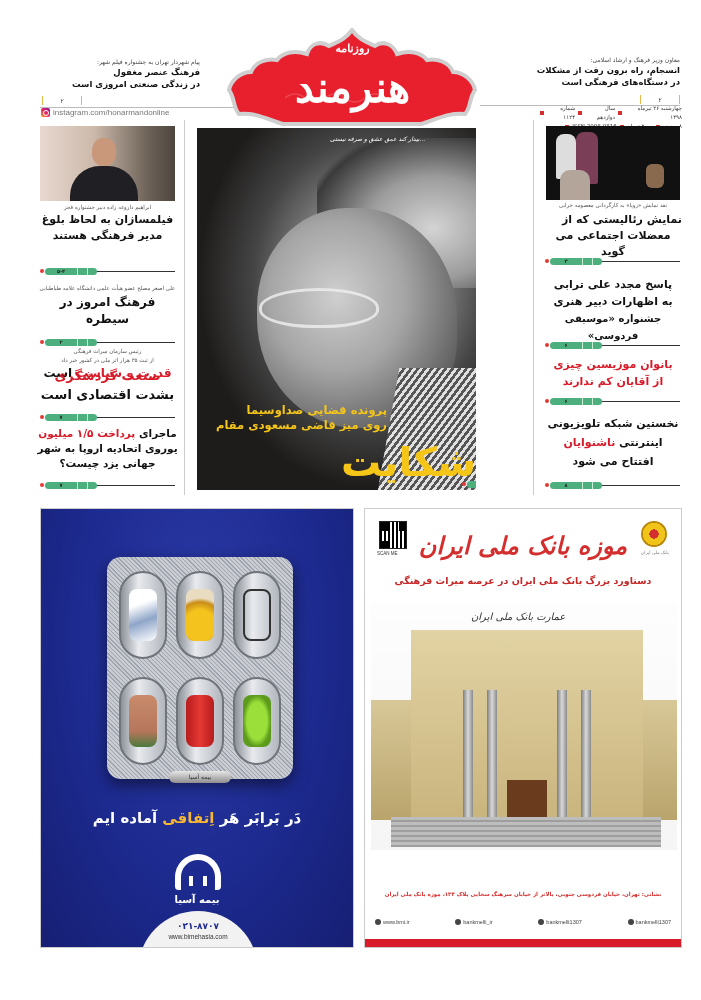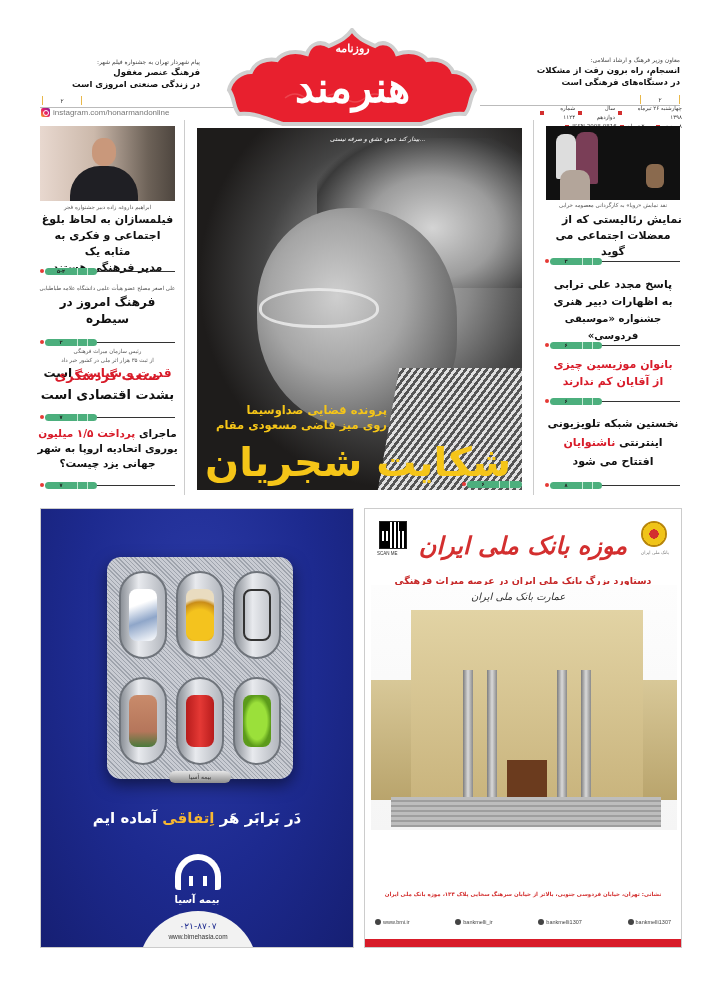--- a/index.html
+++ b/index.html
@@ -67,21 +67,21 @@
   .bar-pill .seg-num { width: 32px; text-align: center; color: #222; font-weight: bold; }
   .bar-pill .seg { width: 10px; height: 7px; border-left: 1px solid #c8ecd6; }
   .bar-line { flex: 1; height: 1px; background: #333; }
 
   .photo {
     position: absolute; overflow: hidden;
   }
 
   
   .cover {
-    left: 197px; top: 128px; width: 325px; height: 362px;
+    left: 197px; top: 128px; width: 279px; height: 362px;
     background: radial-gradient(ellipse at 62% 42%, #bdbdbd 0%, #8a8a8a 25%, #444 48%, #1e1c1b 70%);
     overflow: hidden;
   }
   .cover-hair {
     position: absolute; left: 120px; top: 10px; width: 210px; height: 150px;
     background: radial-gradient(ellipse at 55% 60%, #d4d4d4 0%, #9c9c9c 40%, #3a3a3a 75%, transparent 80%);
   }
   .cover-face {
     position: absolute; left: 60px; top: 80px; width: 200px; height: 220px;
     border-radius: 45% 50% 40% 50%;
@@ -131,21 +131,21 @@
   }
   .asia-logo::after {
     content: ""; position: absolute; left: 8px; right: 8px; bottom: 4px; height: 10px;
     border-left: 4px solid #fff; border-right: 4px solid #fff;
   }
   .asia-name { position: absolute; left: 0; right: 0; top: 385px; text-align: center; color: #fff; font-size: 10px; font-weight: bold; }
   .asia-circle {
     position: absolute; left: 97px; top: 402px; width: 120px; height: 70px; border-radius: 60px 60px 0 0;
     background: #f2f2f2; text-align: center; padding-top: 10px;
   }
-  .asia-phone { font-size: 9px; font-weight: normal; color: #1d2a8f; direction: ltr; }
+  .asia-phone { font-size: 9px; font-weight: bold; color: #1d2a8f; direction: ltr; }
   .asia-web { font-family: "Liberation Sans", sans-serif; font-size: 6.5px; color: #333; direction: ltr; margin-top: 2px; }
 
   .ad-right {
     left: 364px; top: 508px; width: 318px; height: 440px; background: #fff;
     border: 1px solid #ccc; overflow: hidden;
   }
   .qr {
     position: absolute; left: 14px; top: 12px; width: 28px; height: 28px;
     background:
       linear-gradient(#000,#000) 0 0/9px 9px no-repeat,
@@ -160,21 +160,21 @@
     position: absolute; right: 14px; top: 12px; width: 26px; height: 26px; border-radius: 50%;
     background: radial-gradient(circle, #d32f2f 0 25%, #f0c419 26% 60%, #b8860b 61%);
   }
   .bmi-name { position: absolute; right: 12px; top: 41px; font-size: 4.5px; color: #777; }
   .museum-title {
     position: absolute; left: 0; right: 0; top: 22px; text-align: center;
     font-family: "DejaVu Serif", serif; font-style: italic; font-weight: bold; font-size: 24px; color: #d32f2f;
   }
   .museum-sub { position: absolute; left: 0; right: 0; top: 66px; text-align: center; font-size: 9.5px; font-weight: bold; color: #c62828; }
   .building {
-    position: absolute; left: 6px; top: 76px; width: 306px; height: 245px;
+    position: absolute; left: 6px; top: 96px; width: 306px; height: 245px;
     background: linear-gradient(#fdfdfd 0%, #f5f5f5 100%);
   }
   .bld-main {
     position: absolute; left: 40px; top: 25px; width: 232px; height: 190px;
     background: linear-gradient(#e2d3a4, #c9b47d);
   }
   .bld-wing { position: absolute; top: 95px; width: 40px; height: 120px; background: linear-gradient(#d8c898, #b9a46c); }
   .bld-col {
     position: absolute; top: 60px; width: 10px; height: 150px;
     background: linear-gradient(90deg, #7d7d7d, #d9d9d9 50%, #8a8a8a);
@@ -269,21 +269,20 @@
 
 <div class="abs col-divider" style="left:184px; top:120px; height:375px;"></div>
 <div class="photo" style="left:40px; top:126px; width:135px; height:75px; background: linear-gradient(90deg,#e8d8cf 0%,#ccb9ab 40%,#6d6258 80%,#4e463f 100%);">
   <div style="position:absolute; left:52px; top:12px; width:24px; height:28px; border-radius:45%; background:#c9987b;"></div>
   <div style="position:absolute; left:30px; top:40px; width:68px; height:40px; border-radius:30px 30px 0 0; background:#1f1f24;"></div>
 </div>
 <div class="abs story-kicker" style="left:40px; top:203px; width:135px;">ابراهیم داروغه زاده دبیر جشنواره فجر</div>
 
 <div class="abs" style="left:40px; top:212px; width:135px;">
   <div class="story-head" style="font-size:11px; line-height:16px;">فیلمسازان به لحاظ بلوغ</div>
-  <div class="story-head" style="font-size:11px; line-height:16px;">اجتماعی و فکری به مثابه یک</div>
   <div class="story-head" style="font-size:11px; line-height:16px;">مدیر فرهنگی هستند</div>
 </div>
 <div class="abs story-bar" style="left:40px; top:267px; width:135px;">
   <span class="bar-dot"></span>
   <span class="bar-pill">
       <span class="seg-num">۵-۴</span>
       <span class="seg"></span>
       <span class="seg"></span>
     </span>
   <span class="bar-line"></span>

